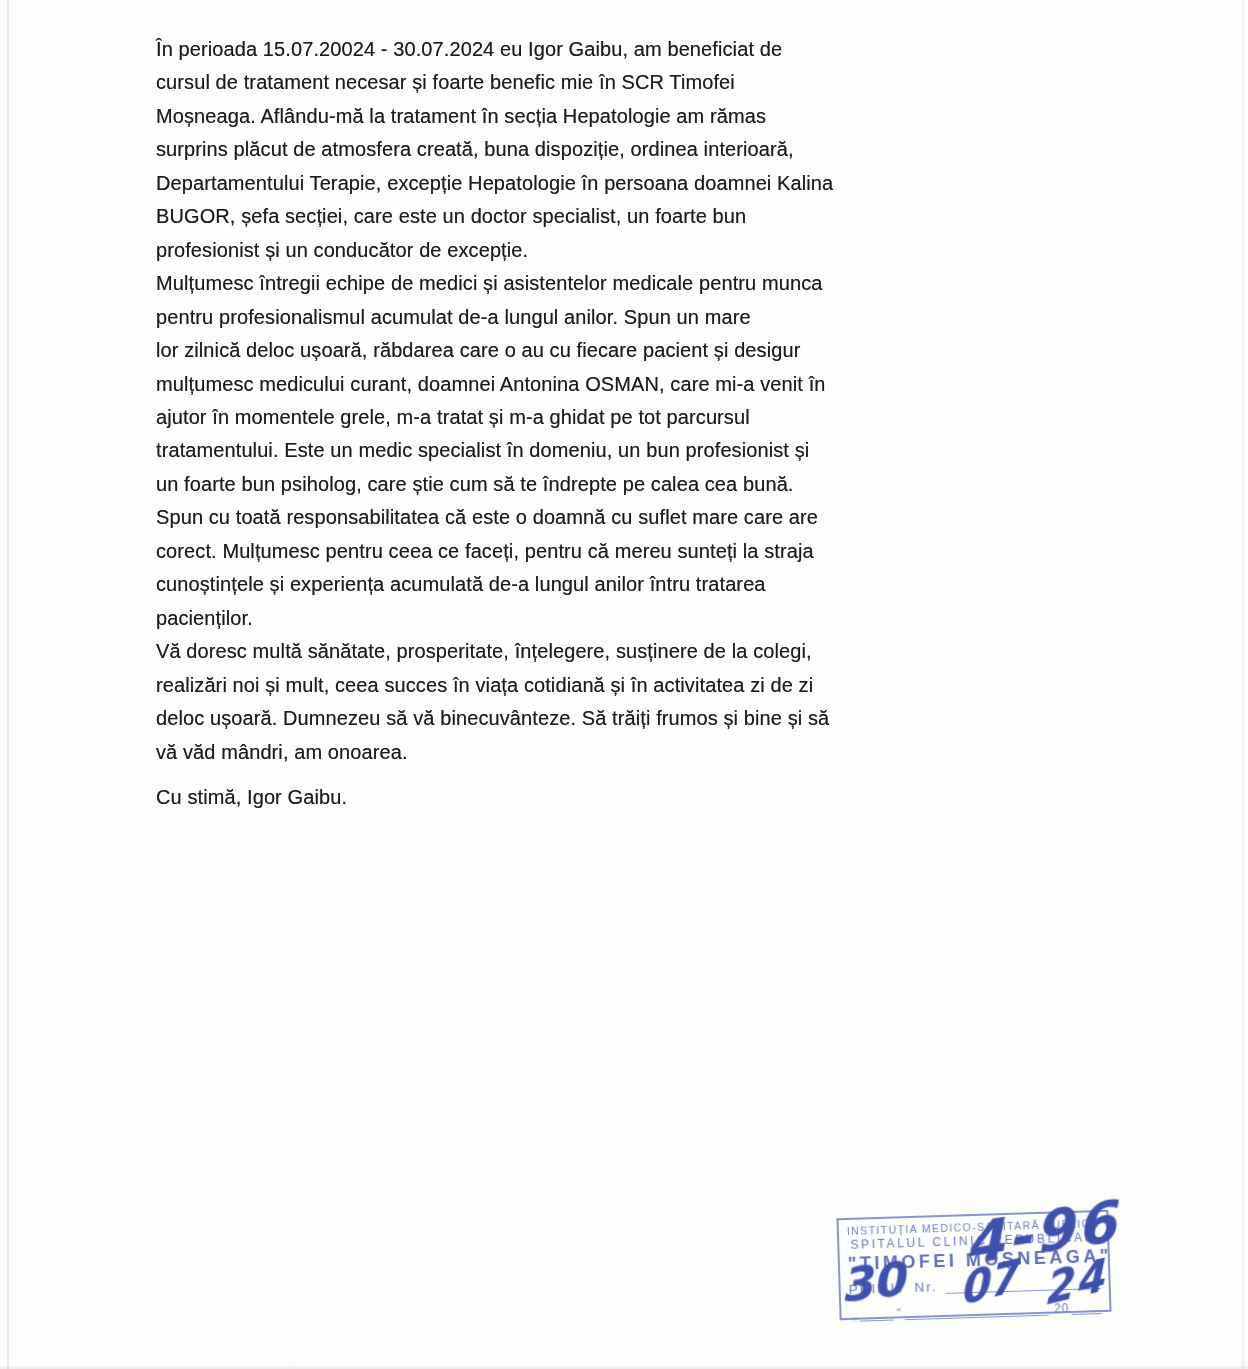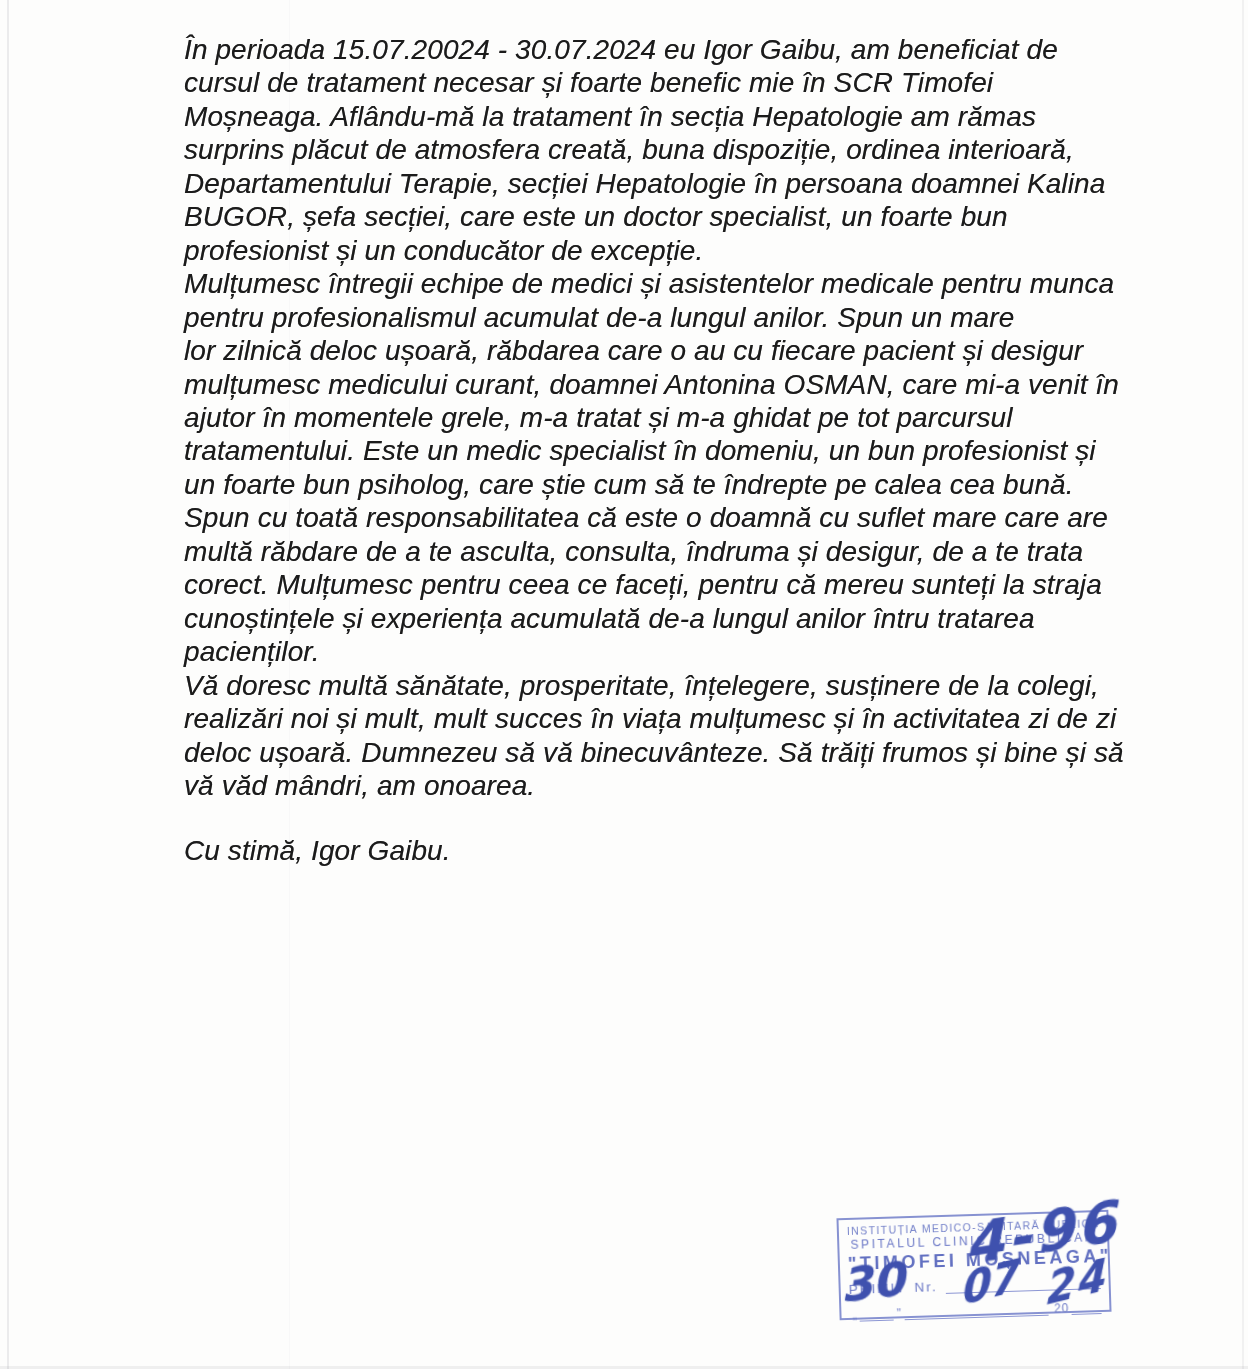--- a/index.html
+++ b/index.html
@@ -30,32 +30,31 @@
     position: absolute; left: 289px; top: 0; width: 1px; height: 100%;
     background: rgba(60,60,70,0.025);
   }
   .scan-bottom {
     position: absolute; left: 0; top: 1366px; width: 100%; height: 3px;
     background: rgba(120,120,125,0.10);
   }
   
   .letter {
     position: absolute;
-    left: 184px;
+    left: 156px;
     top: 33px;
     width: 1010px;
     color: #1b1b1b;
-    font-size: 28px;
+    font-size: 20px;
     line-height: 33.45px;
     letter-spacing: 0.1px;
     text-shadow: 0 0 0.4px rgba(20,20,20,0.55);
-    font-style: italic;
   }
   .tline { white-space: nowrap; }
-  .closing { margin-top: 32px; white-space: nowrap; }
+  .closing { margin-top: 12px; white-space: nowrap; }
 
   
   .stamp {
     position: absolute;
     left: 838px;
     top: 1214px;
     width: 272px;
     height: 102px;
     transform: rotate(-1.8deg);
     border: 2px solid rgba(101,115,197,0.78);
@@ -112,37 +111,36 @@
   <div class="scan-edge-right"></div>
   <div class="scan-fold"></div>
   <div class="scan-bottom"></div>
 
   <div class="letter">
 
     <div class="tline">În perioada 15.07.20024 - 30.07.2024 eu Igor Gaibu, am beneficiat de</div>
       <div class="tline">cursul de tratament necesar și foarte benefic mie în SCR Timofei</div>
       <div class="tline">Moșneaga. Aflându-mă la tratament în secția Hepatologie am rămas</div>
       <div class="tline">surprins plăcut de atmosfera creată, buna dispoziție, ordinea interioară,</div>
-      <div class="tline">Departamentului Terapie, secției Hepatologie în persoana doamnei Kalina</div>
+      <div class="tline">Departamentului Terapie, excepție Hepatologie în persoana doamnei Kalina</div>
       <div class="tline">BUGOR, șefa secției, care este un doctor specialist, un foarte bun</div>
       <div class="tline">profesionist și un conducător de excepție.</div>
       <div class="tline">Mulțumesc întregii echipe de medici și asistentelor medicale pentru munca</div>
       <div class="tline">pentru profesionalismul acumulat de-a lungul anilor. Spun un mare</div>
       <div class="tline">lor zilnică deloc ușoară, răbdarea care o au cu fiecare pacient și desigur</div>
       <div class="tline">mulțumesc medicului curant, doamnei Antonina OSMAN, care mi-a venit în</div>
       <div class="tline">ajutor în momentele grele, m-a tratat și m-a ghidat pe tot parcursul</div>
       <div class="tline">tratamentului. Este un medic specialist în domeniu, un bun profesionist și</div>
       <div class="tline">un foarte bun psiholog, care știe cum să te îndrepte pe calea cea bună.</div>
       <div class="tline">Spun cu toată responsabilitatea că este o doamnă cu suflet mare care are</div>
-      <div class="tline">multă răbdare de a te asculta, consulta, îndruma și desigur, de a te trata</div>
       <div class="tline">corect. Mulțumesc pentru ceea ce faceți, pentru că mereu sunteți la straja</div>
       <div class="tline">cunoștințele și experiența acumulată de-a lungul anilor întru tratarea</div>
       <div class="tline">pacienților.</div>
       <div class="tline">Vă doresc multă sănătate, prosperitate, înțelegere, susținere de la colegi,</div>
-      <div class="tline">realizări noi și mult, mult succes în viața mulțumesc și în activitatea zi de zi</div>
+      <div class="tline">realizări noi și mult, ceea succes în viața cotidiană și în activitatea zi de zi</div>
       <div class="tline">deloc ușoară. Dumnezeu să vă binecuvânteze. Să trăiți frumos și bine și să</div>
       <div class="tline">vă văd mândri, am onoarea.</div>
       <div class="closing">Cu stimă, Igor Gaibu.</div>
   </div>
 
   <div class="stamp">
     <div class="stamp-row st1">INSTITUȚIA MEDICO-SANITARĂ PUBLICĂ</div>
     <div class="stamp-row st2">SPITALUL CLINIC REPUBLICAN</div>
     <div class="stamp-row st3">"TIMOFEI MOȘNEAGA"</div>
     <div class="st4">

